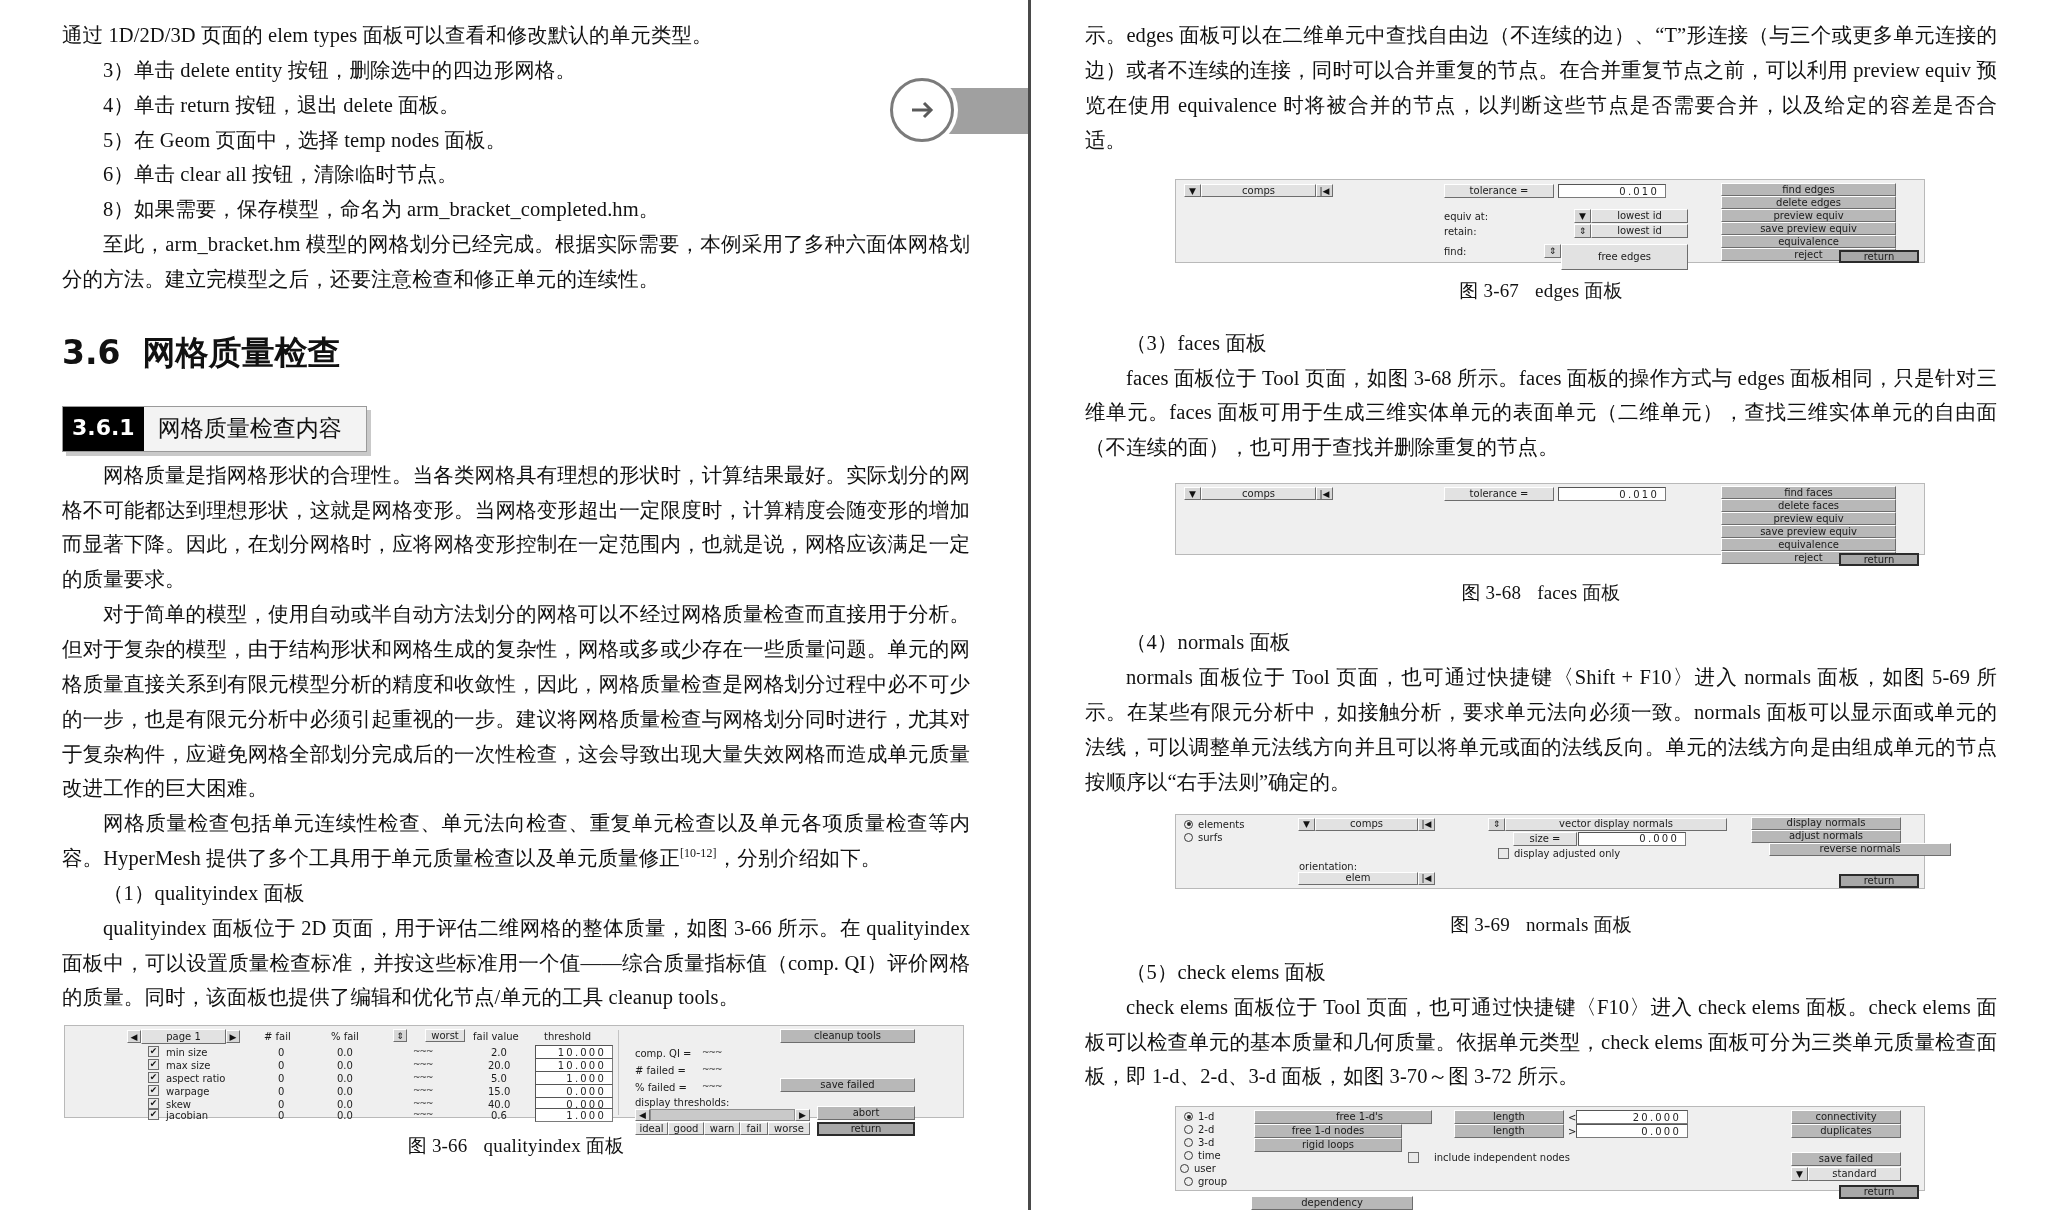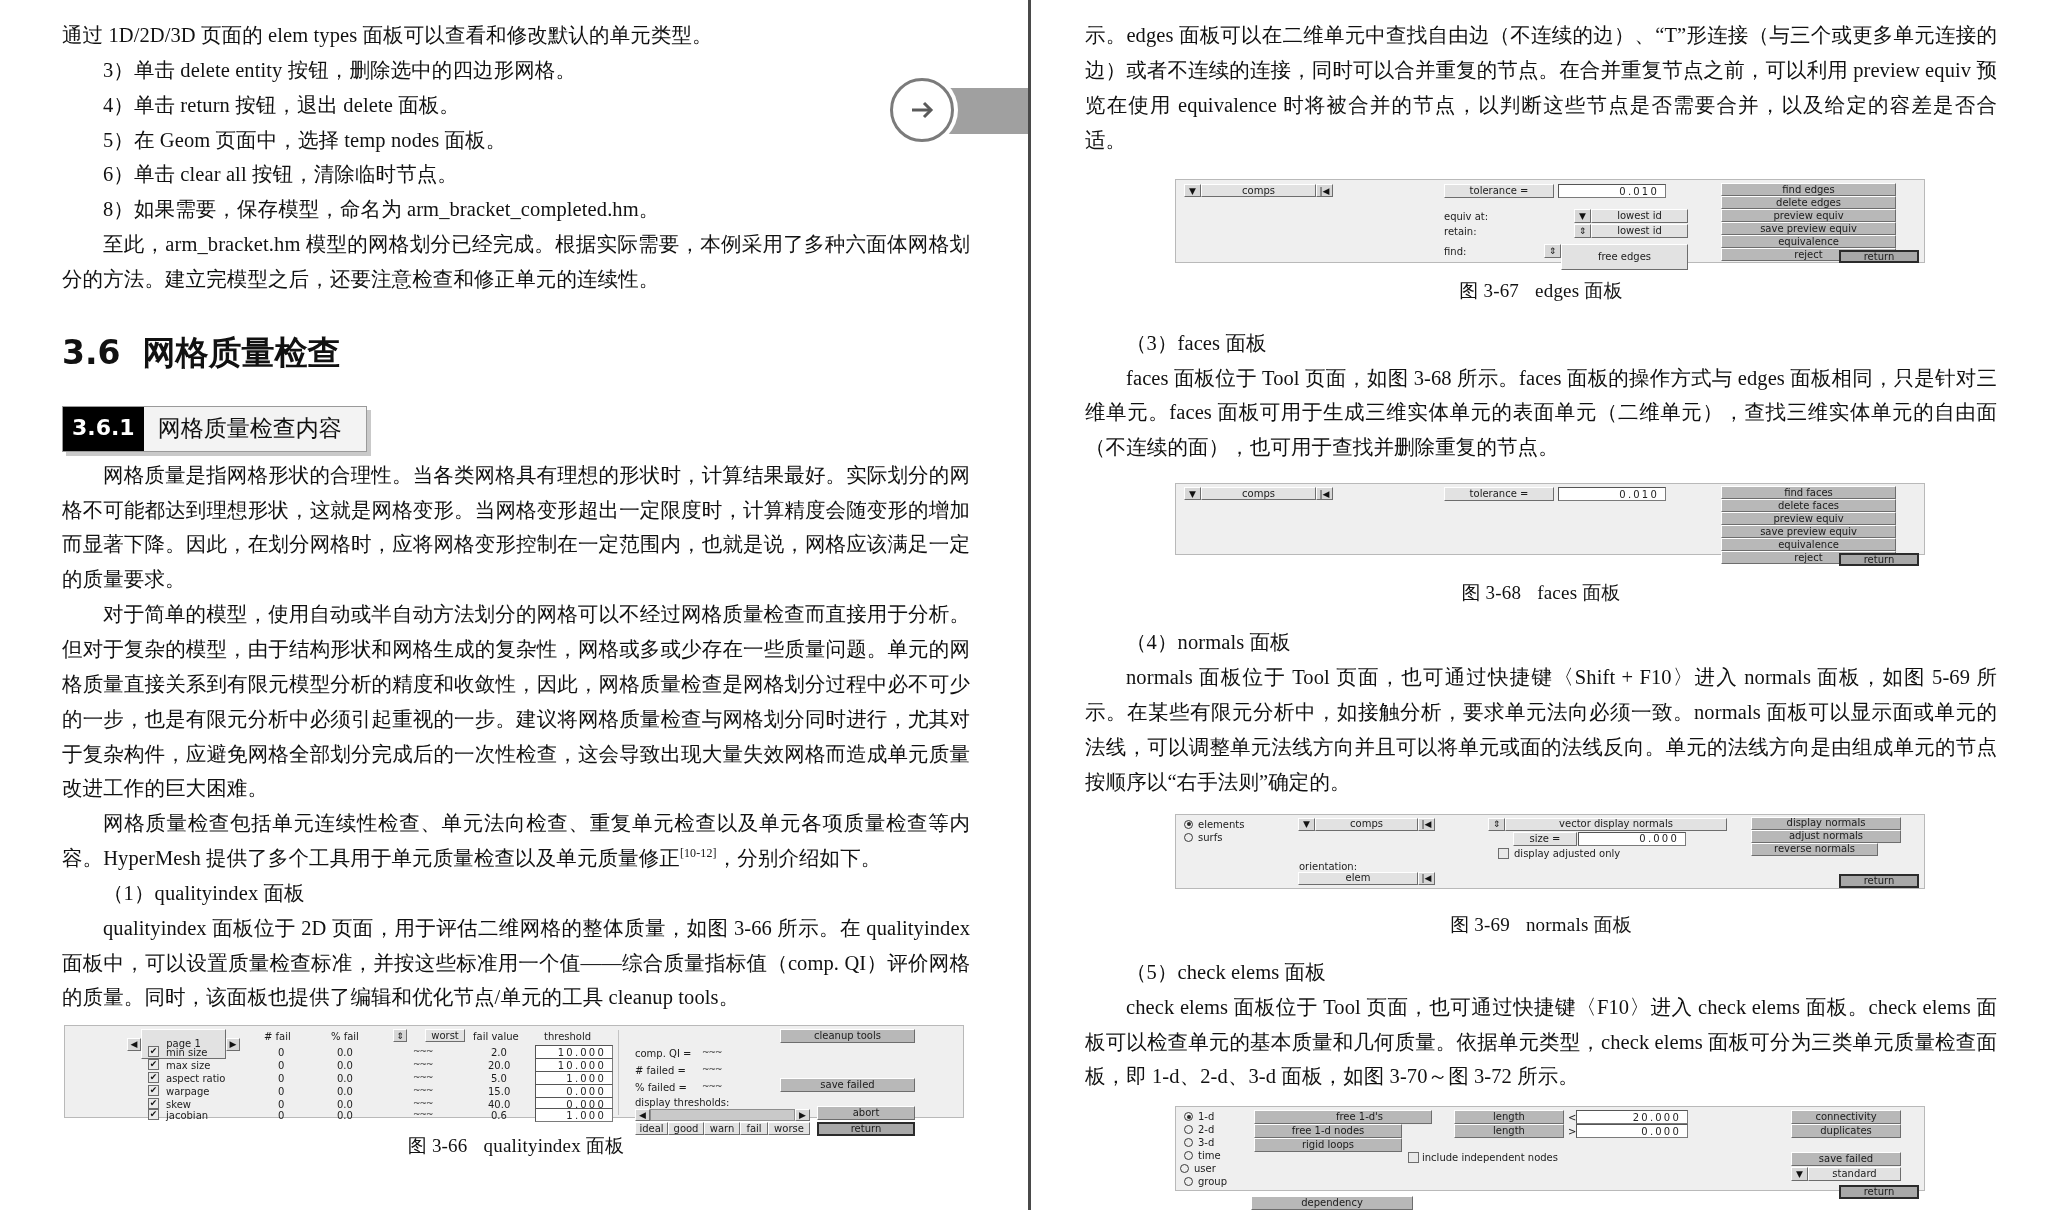--- a/index.html
+++ b/index.html
@@ -132,21 +132,21 @@
     <p class="ind1">（1）qualityindex 面板</p>
     <p class="ind1">qualityindex 面板位于 2D 页面，用于评估二维网格的整体质量，如图 3-66 所示。在 qualityindex 面板中，可以设置质量检查标准，并按这些标准用一个值——综合质量指标值（comp. QI）评价网格的质量。同时，该面板也提供了编辑和优化节点/单元的工具 cleanup tools。</p>
 
     
     <div class="hm" style="width:900px;height:93px;margin:10px 0 0 2px;">
 
       <div class="sep" style="left:553px;top:4px;height:85px;"></div>
 
       <div class="row" style="position:absolute;left:62px;top:3px;">
         <div class="arrw" style="width:14px;height:13px;">◀</div>
-        <div class="btn lite" style="width:85px;height:30px;">page 1</div>
+        <div class="btn lite" style="width:85px;height:15px;">page 1</div>
         <div class="arrw" style="width:14px;height:13px;">▶</div>
       </div>
       <div class="lbl" style="position:absolute;left:199px;top:5px;"># fail</div>
       <div class="lbl" style="position:absolute;left:266px;top:5px;">% fail</div>
       <div class="arrw" style="position:absolute;left:328px;top:3px;width:14px;height:13px;">⇕</div>
       <div class="btn lite" style="position:absolute;left:360px;top:3px;width:40px;height:13px;">worst</div>
       <div class="lbl" style="position:absolute;left:408px;top:5px;">fail value</div>
       <div class="lbl" style="position:absolute;left:479px;top:5px;">threshold</div>
 
       <div style="position:absolute;left:0;top:20px;width:553px;height:12px;">
@@ -344,21 +344,21 @@
       </div>
 
       <div class="lbl" style="position:absolute;left:123px;top:46px;">orientation:</div>
       <div class="row" style="position:absolute;left:122px;top:57px;">
         <div class="btn lite" style="width:120px;height:13px;">elem</div>
         <div class="arrw" style="width:17px;height:13px;">|◀</div>
       </div>
 
       <div class="btn" style="position:absolute;left:575px;top:2px;width:150px;height:13px;">display normals</div>
       <div class="btn" style="position:absolute;left:575px;top:15px;width:150px;height:13px;">adjust normals</div>
-      <div class="btn" style="position:absolute;left:575px;top:28px;width:127px;height:13px;text-align:center;">reverse normals</div>
+      <div class="btn" style="position:absolute;left:593px;top:28px;width:182px;height:13px;text-align:center;">reverse normals</div>
       <div class="btn ret" style="position:absolute;left:663px;top:59px;width:80px;height:14px;">return</div>
     </div>
 
     <p class="figcap" style="margin-top:20px;">
       <span class="fnum">图 3-69</span><span>normals 面板</span>
     </p>
 
     <p class="ind1" style="margin-top:14px;">（5）check elems 面板</p>
     <p class="ind1">check elems 面板位于 Tool 页面，也可通过快捷键〈F10〉进入 check elems 面板。check elems 面板可以检查单元的基本质量和几何质量。依据单元类型，check elems 面板可分为三类单元质量检查面板，即 1-d、2-d、3-d 面板，如图 3-70～图 3-72 所示。</p>
 
@@ -395,21 +395,21 @@
       <div class="btn" style="position:absolute;left:75px;top:45px;width:162px;height:14px;margin-top:44px;">dependency</div>
 
       <div class="btn" style="position:absolute;left:278px;top:3px;width:110px;height:14px;">length</div>
       <div class="lbl" style="position:absolute;left:392px;top:5px;">&lt;</div>
       <div class="fld" style="position:absolute;left:400px;top:3px;width:112px;height:14px;">20.000</div>
 
       <div class="btn" style="position:absolute;left:278px;top:17px;width:110px;height:14px;">length</div>
       <div class="lbl" style="position:absolute;left:392px;top:19px;">&gt;</div>
       <div class="fld" style="position:absolute;left:400px;top:17px;width:112px;height:14px;">0.000</div>
 
-      <div class="row" style="position:absolute;left:232px;top:45px;gap:3px;justify-content:center;">
+      <div class="row" style="position:absolute;left:232px;top:45px;gap:15px;justify-content:center;">
         <span class="chk"></span>
         <span class="lbl">include independent nodes</span>
       </div>
 
       <div class="btn" style="position:absolute;left:615px;top:3px;width:110px;height:14px;">connectivity</div>
       <div class="btn" style="position:absolute;left:615px;top:17px;width:110px;height:14px;">duplicates</div>
       <div class="btn" style="position:absolute;left:615px;top:45px;width:110px;height:14px;">save failed</div>
       <div class="arrw" style="position:absolute;left:615px;top:60px;width:17px;height:14px;">▼</div>
       <div class="btn lite" style="position:absolute;left:632px;top:60px;width:93px;height:14px;">standard</div>
       <div class="btn ret" style="position:absolute;left:663px;top:78px;width:80px;height:14px;">return</div>

